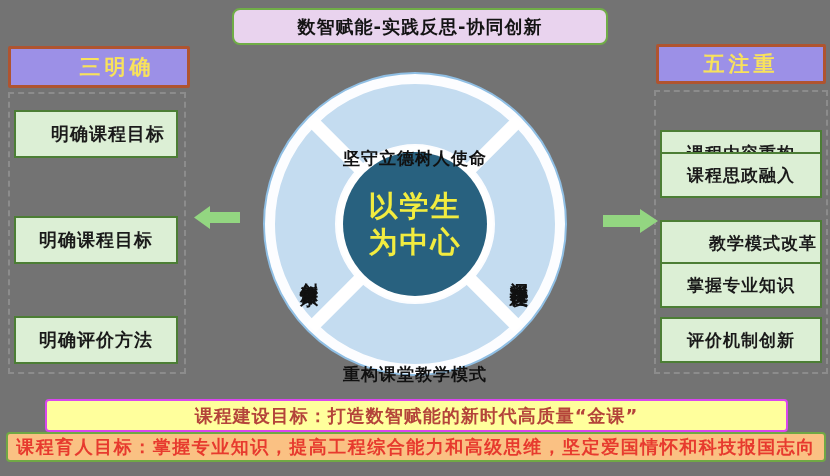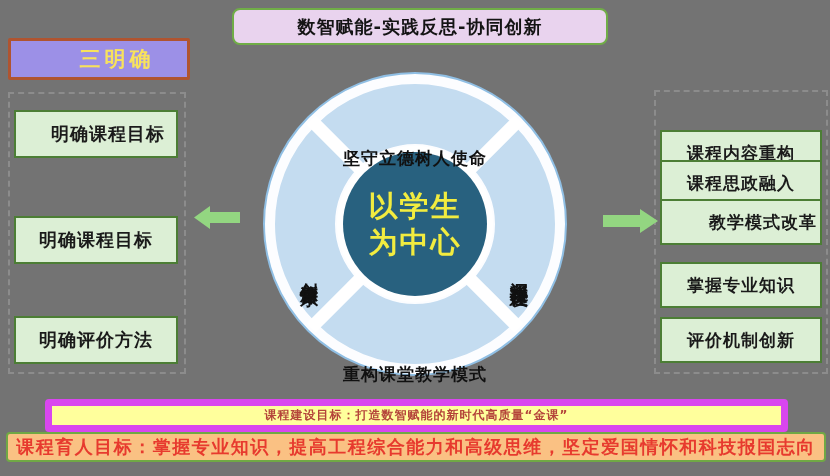--- a/index.html
+++ b/index.html
@@ -14,39 +14,39 @@
     position:absolute;left:232px;top:8px;width:376px;height:37px;
     background:#e9d3ee;border:2px solid #70ad47;border-radius:8px;
     font-size:18px;font-weight:bold;color:#141414;letter-spacing:1px;
   }
 
   
   .panel-header{
     position:absolute;background:#9c90e7;border:3px solid #af5430;border-radius:2px;
     font-size:21px;font-weight:bold;color:#f8e25c;letter-spacing:4px;
   }
-  .panel-header.left{left:8px;top:38px;width:182px;height:42px;padding-left:36px;}
+  .panel-header.left{left:8px;top:46px;width:182px;height:42px;padding-left:36px;}
   .panel-header.right{left:656px;top:44px;width:170px;height:40px;}
 
   
   .dashed{
     position:absolute;border:2px dashed #8c8c8c;box-sizing:border-box;background:transparent;
   }
   .dashed.left{left:8px;top:92px;width:178px;height:282px;}
   .dashed.right{left:654px;top:90px;width:174px;height:284px;}
 
   
   .item{
     position:absolute;background:#dcefd5;border:2px solid #4c7e35;
     font-weight:bold;color:#1a1a1a;box-sizing:border-box;
   }
   .dashed.left .item{left:4px;width:164px;height:48px;font-size:18px;letter-spacing:1px;}
   .dashed.right .item{left:4px;width:162px;height:46px;font-size:17px;letter-spacing:1px;}
   .li0{top:16px;padding-left:24px;} .li1{top:122px;} .li2{top:222px;}
-  .ri0{top:5px;margin-top:33px;} .ri1{top:68px;} .ri2{top:107px;padding-left:44px;} .ri3{top:170px;} .ri4{top:225px;}
+  .ri0{top:5px;margin-top:33px;} .ri1{top:60px;} .ri2{top:128px;padding-left:44px;} .ri3{top:170px;} .ri4{top:225px;}
 
   
   .arrow{position:absolute;}
   .arrow.left{left:194px;top:206px;}
   .arrow.right{left:603px;top:209px;}
 
   
   .circle-wrap{position:absolute;left:259px;top:68px;width:312px;height:312px;}
   .circle-wrap svg{position:absolute;left:0;top:0;}
   .q-label{
@@ -65,22 +65,22 @@
   .center-text{
     position:absolute;left:0;top:0;width:312px;height:312px;
     display:flex;flex-direction:column;align-items:center;justify-content:center;
     font-size:29px;font-weight:bold;color:#f2ec3f;line-height:36px;letter-spacing:2px;
     text-align:center;
   }
 
   
   .bar1{
     position:absolute;left:45px;top:399px;width:743px;height:33px;
-    background:#ffff9c;border:7px solid #d946ef;border-radius:4px;
-    font-size:12px;font-weight:bold;color:#b4443a;letter-spacing:1px;
+    background:#ffff9c;border:2px solid #d946ef;border-radius:4px;
+    font-size:18px;font-weight:bold;color:#b4443a;letter-spacing:1px;
   }
   .bar2{
     position:absolute;left:6px;top:432px;width:820px;height:30px;
     background:#fac183;border:2px solid #70a845;border-radius:4px;
     font-size:18px;font-weight:bold;color:#e73a2e;letter-spacing:1.5px;
   }
 </style>
 </head>
 <body>
 
@@ -88,20 +88,21 @@
 
   <div class="title-box box-center">数智赋能-实践反思-协同创新</div>
 
   <div class="panel-header left box-center">三明确</div>
   <div class="dashed left">
     <div class="item li0 box-center">明确课程目标</div>
     <div class="item li1 box-center">明确课程目标</div>
     <div class="item li2 box-center">明确评价方法</div>
   </div>
 
+  <div class="panel-header right box-center">五注重</div>
   <div class="dashed right">
     <div class="item ri0 box-center">课程内容重构</div>
     <div class="item ri1 box-center">课程思政融入</div>
     <div class="item ri2 box-center">教学模式改革</div>
     <div class="item ri3 box-center">掌握专业知识</div>
     <div class="item ri4 box-center">评价机制创新</div>
   </div>
 
   <div class="arrow left">
     <svg width="46" height="23" viewBox="0 0 46 23">

